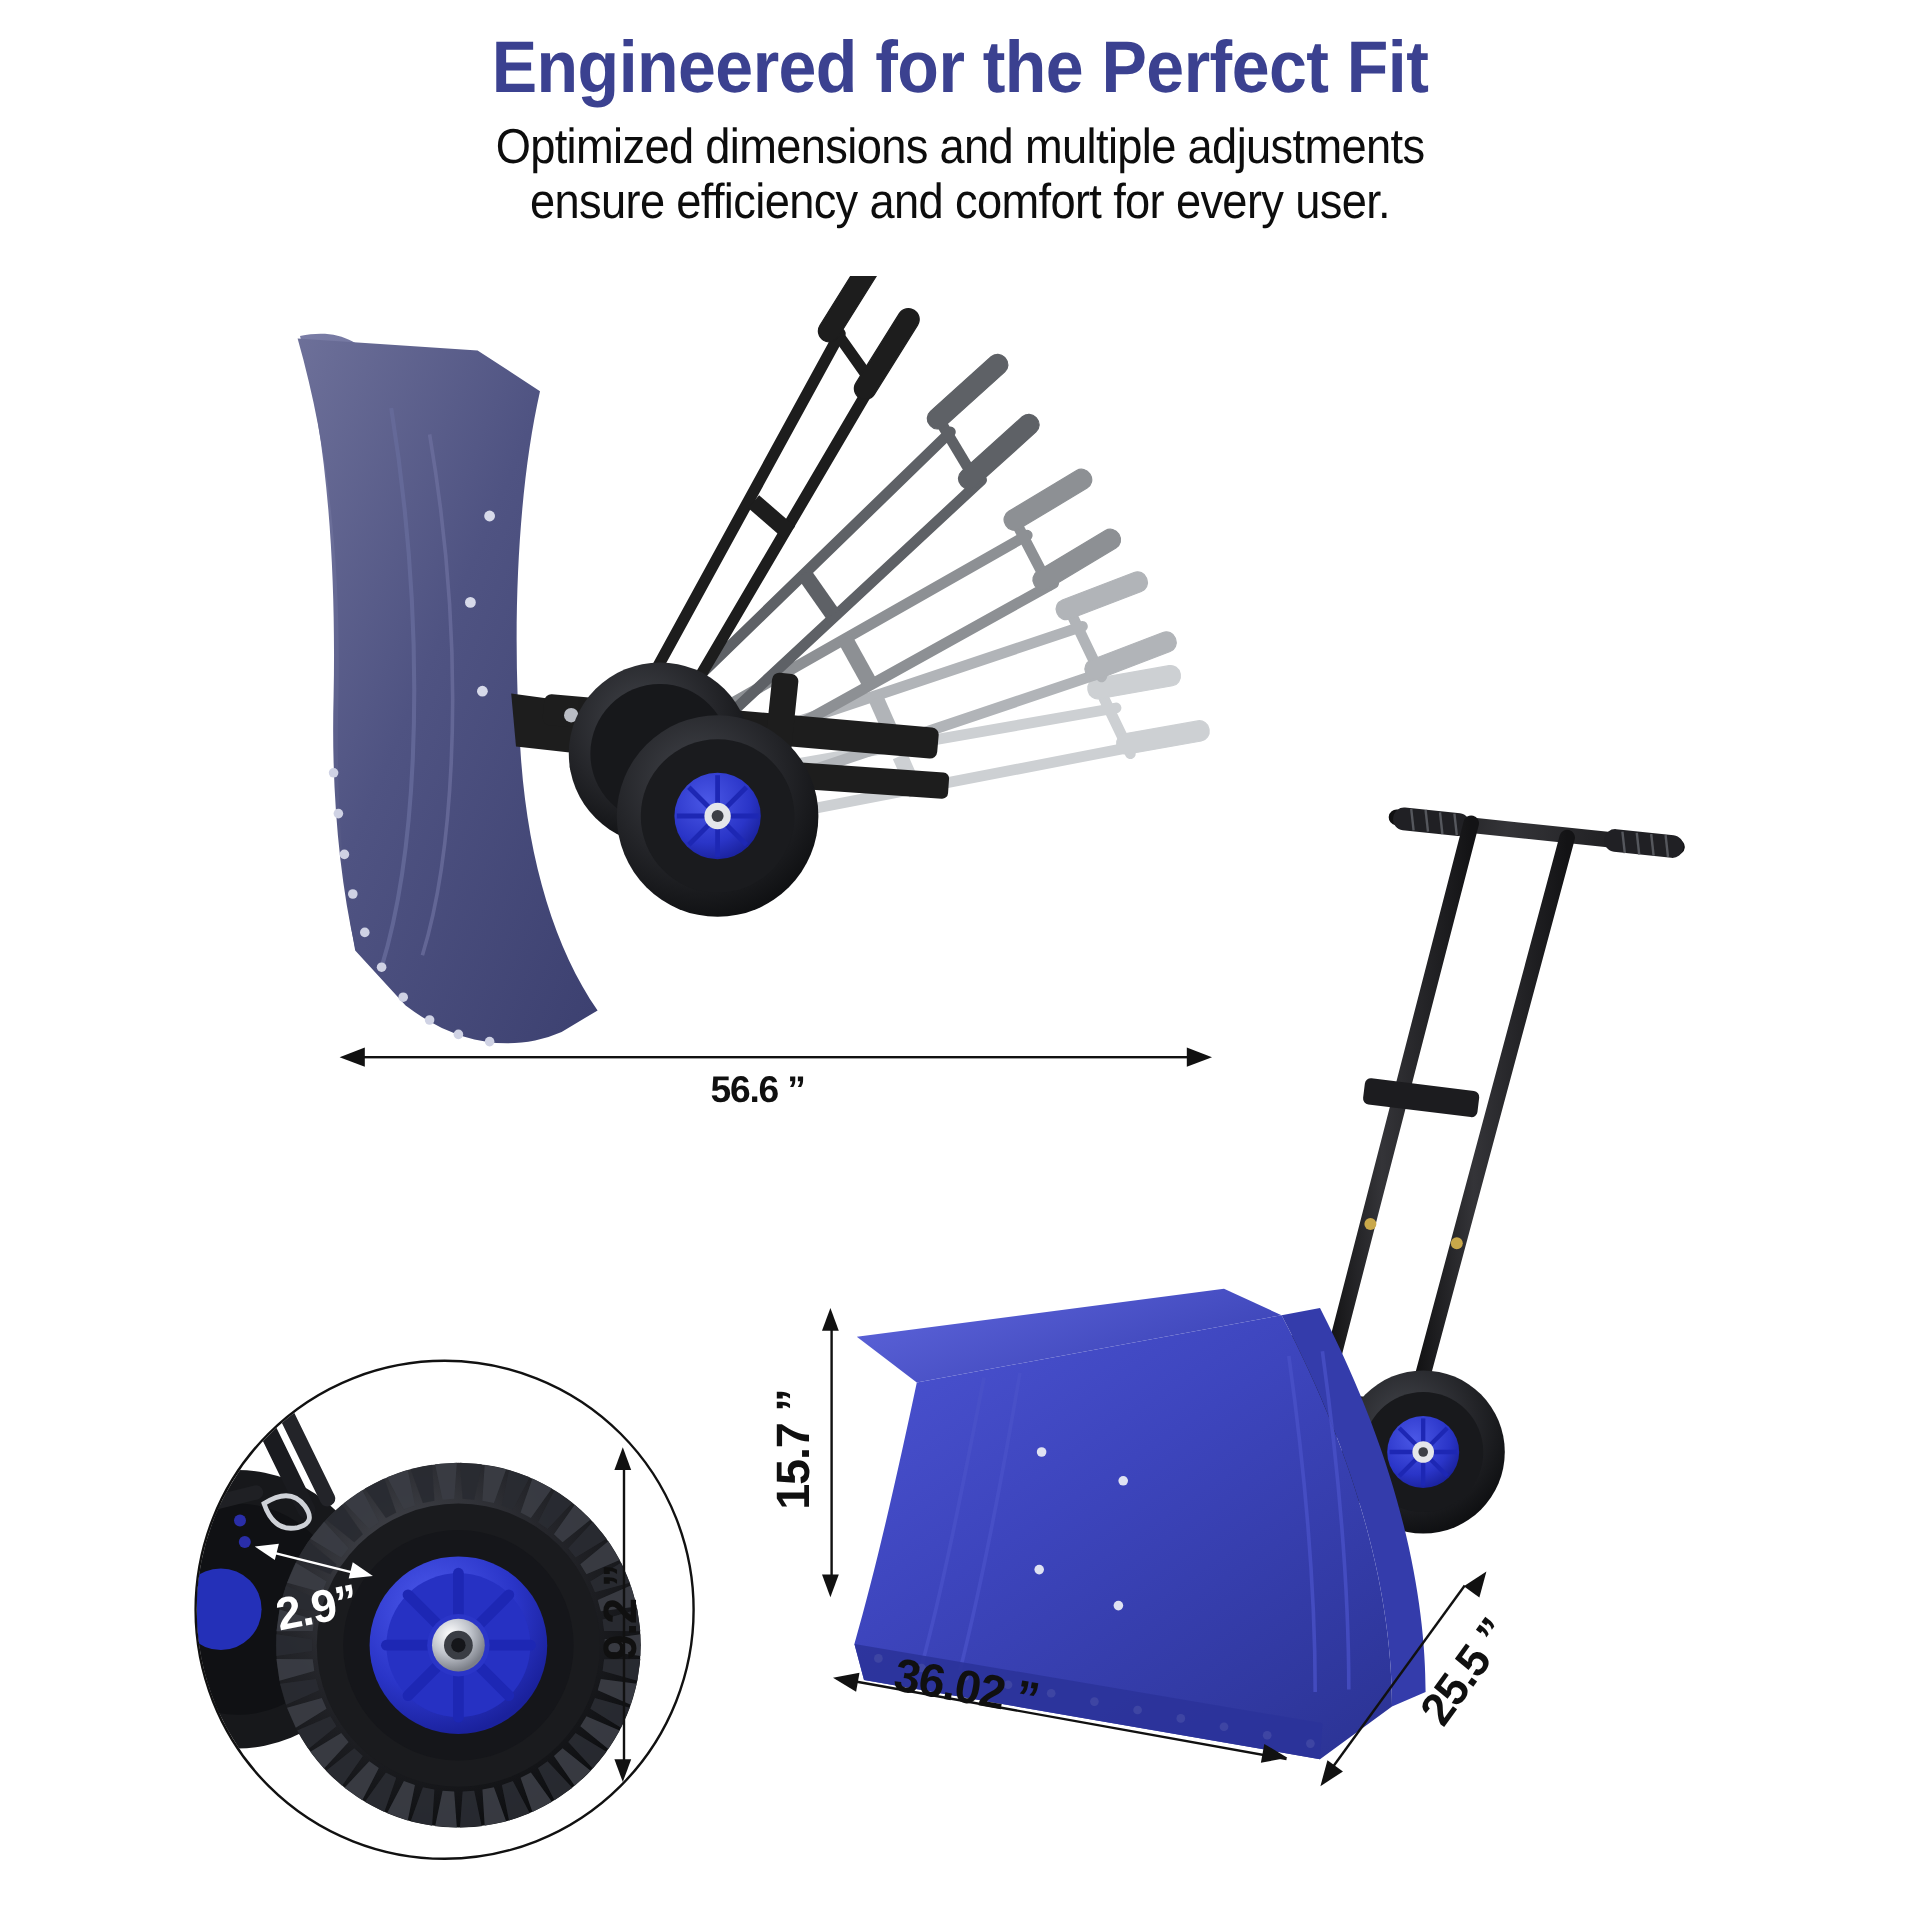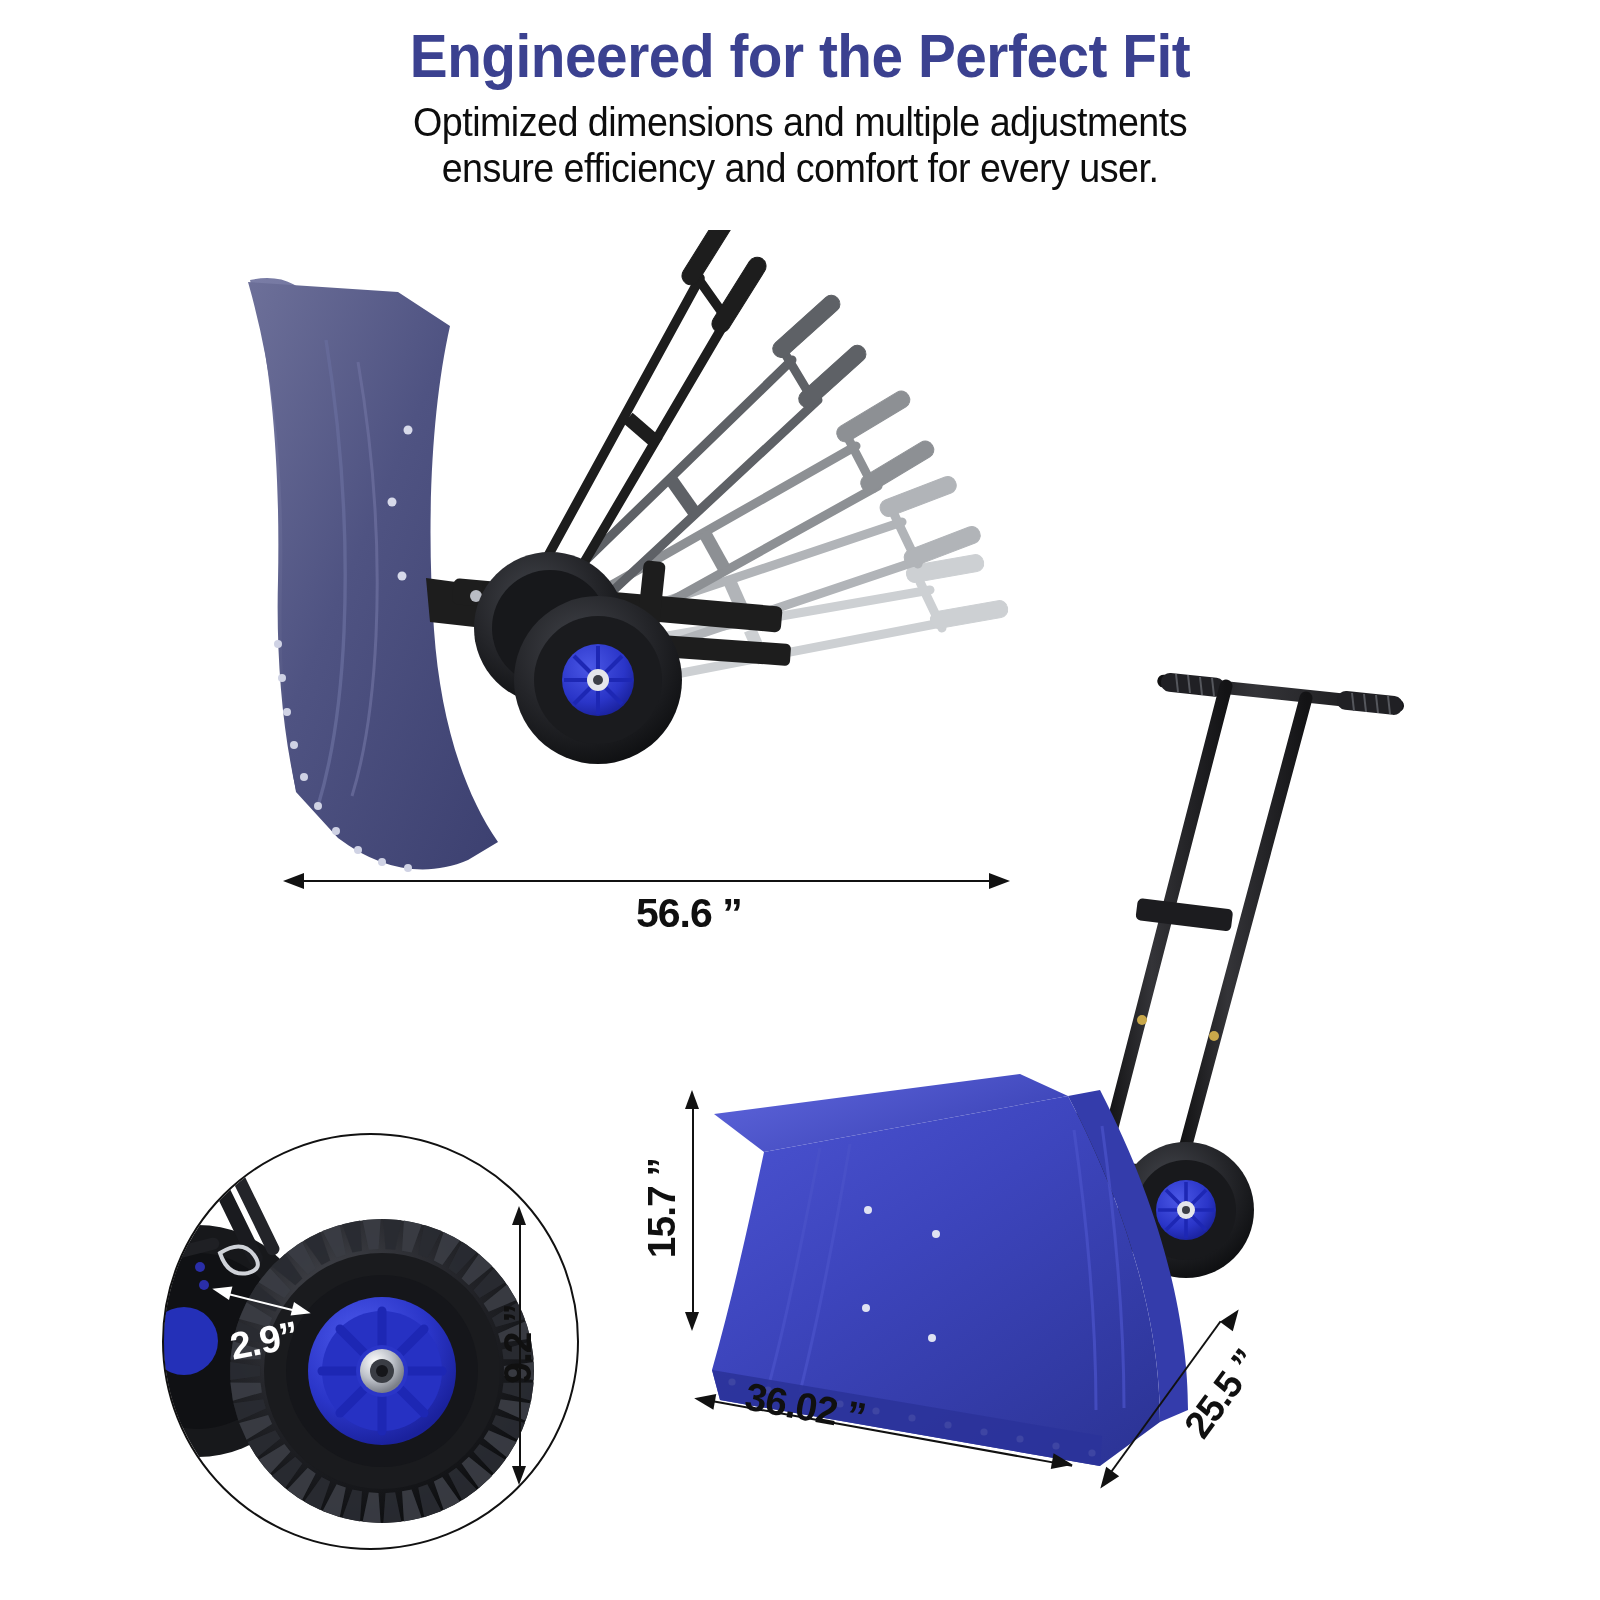--- a/index.html
+++ b/index.html
@@ -192,21 +192,21 @@
       </g>
       <circle cx="368" cy="450" r="11" fill="#e4e6ea"></circle>
       <circle cx="368" cy="450" r="5" fill="#3c3f46"></circle>
     </g>
   </svg>
 
   <div>
     <div class="hline" style="left:296px;top:880px;width:700px;"></div>
     <div class="arrow arr-l" style="left:283px;top:873px;"></div>
     <div class="arrow arr-r" style="left:989px;top:873px;"></div>
-    <div class="dim" style="left:592px;top:890px;font-size:41px;margin-left:44px;">56.6 ”</div>
+    <div class="dim" style="left:592px;top:890px;font-size:31px;">56.6 ”</div>
   </div>
 
   <svg width="560" height="800" viewBox="0 0 560 800" style="position:absolute;left:990px;top:650px;">
     <defs>
       <linearGradient id="bladeBlueFace" x1="0.1" y1="0" x2="0.9" y2="1">
         <stop offset="0%" stop-color="#4a52d0"></stop>
         <stop offset="40%" stop-color="#3d45bd"></stop>
         <stop offset="100%" stop-color="#2c3496"></stop>
       </linearGradient>
       <linearGradient id="bladeBlueTop" x1="0" y1="0" x2="1" y2="0.6">

